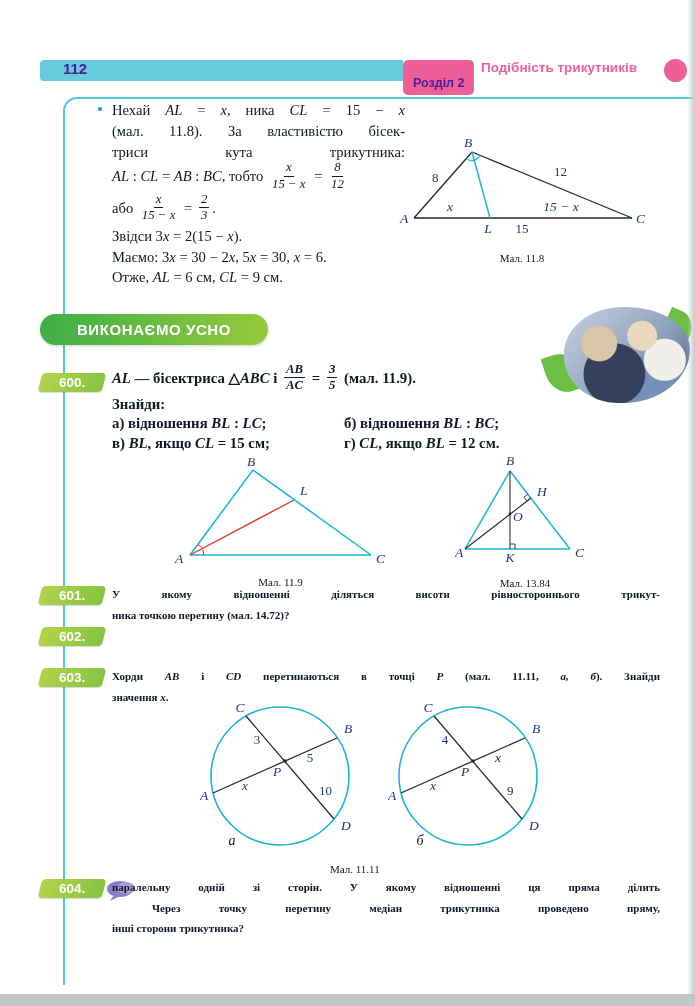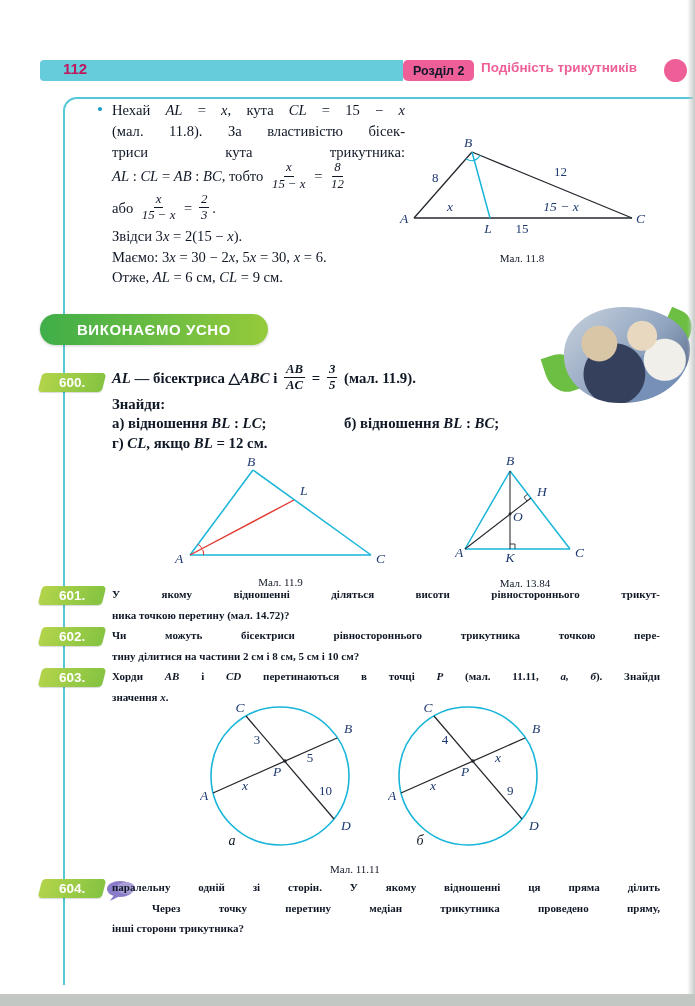--- a/index.html
+++ b/index.html
@@ -6,22 +6,22 @@
     --accent-cyan:#54c7d8; --header-cyan:#66cbdb; --accent-pink:#ee5f97;
     --badge-green:#8cc63f; --banner-green-1:#3fae49; --banner-green-2:#96ca3b;
     --figure-cyan:#18b5d8; --bisector-red:#e23b33; --text-dark:#101826; --label-navy:#1f3a70;
   }
   *{margin:0;padding:0;box-sizing:border-box}
   body{width:695px;height:1006px;font-family:"Liberation Serif",serif;color:var(--text-dark);background:#fff}
   .page{position:relative;width:695px;height:1006px;overflow:hidden;background:#fff}
   .abs{position:absolute}
   
   .hdr-bar{left:40px;top:60px;width:363px;height:21px;background:var(--header-cyan);border-radius:4px 0 0 4px}
-  .hdr-num{left:63px;top:60px;height:21px;line-height:21px;font:700 15px "Liberation Sans",sans-serif;color:#be185d}
-  .hdr-badge{left:403px;top:60px;height:21px;line-height:21px;padding:4px 10px;background:var(--accent-pink);border-radius:5px;color:#0f172a;font:600 12.5px "Liberation Sans",sans-serif}
+  .hdr-num{left:63px;top:60px;height:21px;line-height:21px;font:700 15px "Liberation Sans",sans-serif;color:#4c1d95}
+  .hdr-badge{left:403px;top:60px;height:35px;line-height:21px;padding:16px 10px;background:var(--accent-pink);border-radius:5px;color:#4c1d95;font:600 12.5px "Liberation Sans",sans-serif}
   .hdr-title{left:481px;top:60px;height:21px;line-height:21px;color:var(--accent-pink);font:600 13.5px "Liberation Sans",sans-serif}
   .hdr-dot{left:664px;top:59px;width:23px;height:23px;border-radius:50%;background:var(--accent-pink)}
   
   .frame{left:63px;top:97px;width:630px;height:888px;border-left:2px solid var(--accent-cyan);border-top:2px solid var(--accent-cyan);border-top-left-radius:14px;pointer-events:none}
   
   .bullet{left:97px;top:100px;color:#1f9fc4;font-size:17px}
   .intro{left:112px;top:100px;width:293px;font-size:14.6px;line-height:20.8px}
   .ln{text-align:justify}
   .jl{text-align-last:justify}
   .var{font-style:italic}
@@ -73,21 +73,21 @@
   <div class="abs hdr-bar"></div>
   <div class="abs hdr-num">112</div>
   <div class="abs hdr-badge">Розділ 2</div>
   <div class="abs hdr-title">Подібність трикутників</div>
   <div class="abs hdr-dot"></div>
 
   <div class="abs frame"></div>
 
   <div class="abs bullet">•</div>
   <div class="abs intro">
-    <div class="ln jl"><span>Нехай </span><span class="var">AL</span><span> = </span><span class="var">x</span><span>, кута </span><span class="var">CL</span><span> = 15 − </span><span class="var">x</span></div>
+    <div class="ln jl"><span>Нехай </span><span class="var">AL</span><span> = </span><span class="var">x</span><span>, ника </span><span class="var">CL</span><span> = 15 − </span><span class="var">x</span></div>
     <div class="ln jl"><span>(мал. 11.8). За властивістю бісек-</span></div>
     <div class="ln jl"><span>триси кута трикутника:</span></div>
     <div class="ln"><span class="var">AL</span><span> : </span><span class="var">CL</span><span> = </span><span class="var">AB</span><span> : </span><span class="var">BC</span><span>, тобто </span><span class="frac">
           <span class="fnumr">x</span>
           <span class="fden">15 − x</span>
         </span><span> = </span><span class="frac">
           <span class="fnumr">8</span>
           <span class="fden">12</span>
         </span></div>
     <div class="ln"><span>або </span><span class="frac">
@@ -138,20 +138,21 @@
           <span class="fnumr">AB</span>
           <span class="fden">AC</span>
         </span><span> = </span><span class="frac">
           <span class="fnumr">3</span>
           <span class="fden">5</span>
         </span><span> (мал. 11.9).</span></div>
     <div class="ln"><span>Знайди:</span></div>
     <div class="opts">
       <div><span>а) відношення </span><span class="var">BL</span><span> : </span><span class="var">LC</span><span>;</span></div>
       <div><span>б) відношення </span><span class="var">BL</span><span> : </span><span class="var">BC</span><span>;</span></div>
+      <div><span>в) </span><span class="var">BL</span><span>, якщо </span><span class="var">CL</span><span> = 15 см;</span></div>
       <div><span>г) </span><span class="var">CL</span><span>, якщо </span><span class="var">BL</span><span> = 12 см.</span></div>
     </div>
   </div>
 
   <div class="abs figbox" style="left:168px;top:456px;width:225px">
     <svg width="225" height="112" viewBox="0 0 225 112">
       <line x1="22" y1="99" x2="85" y2="14" class="cy"></line>
       <line x1="85" y1="14" x2="203" y2="99" class="cy"></line>
       <line x1="22" y1="99" x2="203" y2="99" class="cy"></line>
       <line x1="22" y1="99" x2="126" y2="44" class="rd"></line>
@@ -189,24 +190,20 @@
       <span>601.</span>
     </div>
   <div class="abs ptxt" style="top:584px">
     <div class="ln jl"><span>У якому відношенні діляться висоти рівностороннього трикут-</span></div>
     <div class="ln"><span>ника точкою перетину (мал. 14.72)?</span></div>
   </div>
 
   <div class="abs pbadge" style="top:627px">
       <span>602.</span>
     </div>
-  <div class="abs ptxt" style="top:625px">
-    <div class="ln jl"><span>Чи можуть бісектриси рівностороннього трикутника точкою пере-</span></div>
-    <div class="ln"><span>тину ділитися на частини 2 см і 8 см, 5 см і 10 см?</span></div>
-  </div>
 
   <div class="abs pbadge" style="top:668px">
       <span>603.</span>
     </div>
   <div class="abs ptxt" style="top:666px">
     <div class="ln jl"><span>Хорди </span><span class="var">AB</span><span> і </span><span class="var">CD</span><span> перетинаються в точці </span><span class="var">P</span><span> (мал. 11.11, </span><span class="var">а, б</span><span>). Знайди</span></div>
     <div class="ln"><span>значення </span><span class="var">x</span><span>.</span></div>
   </div>
 
   <svg class="abs" style="left:200px;top:702px" width="160" height="150" viewBox="0 0 160 150">

